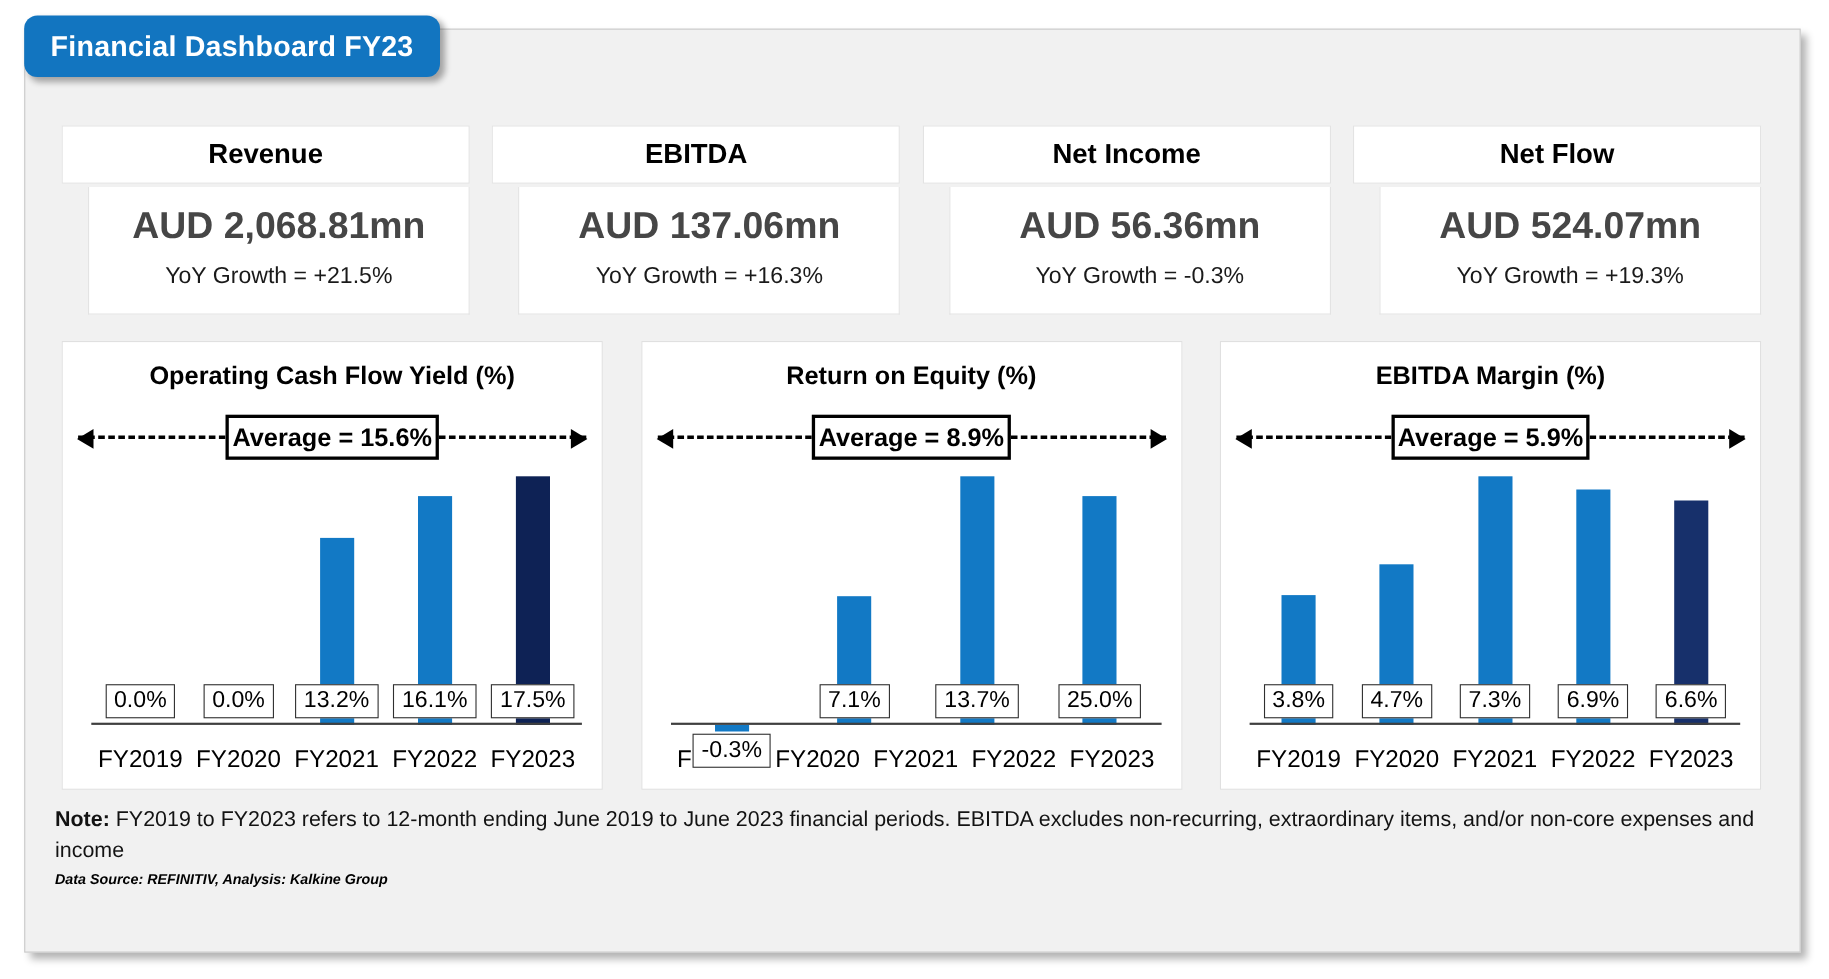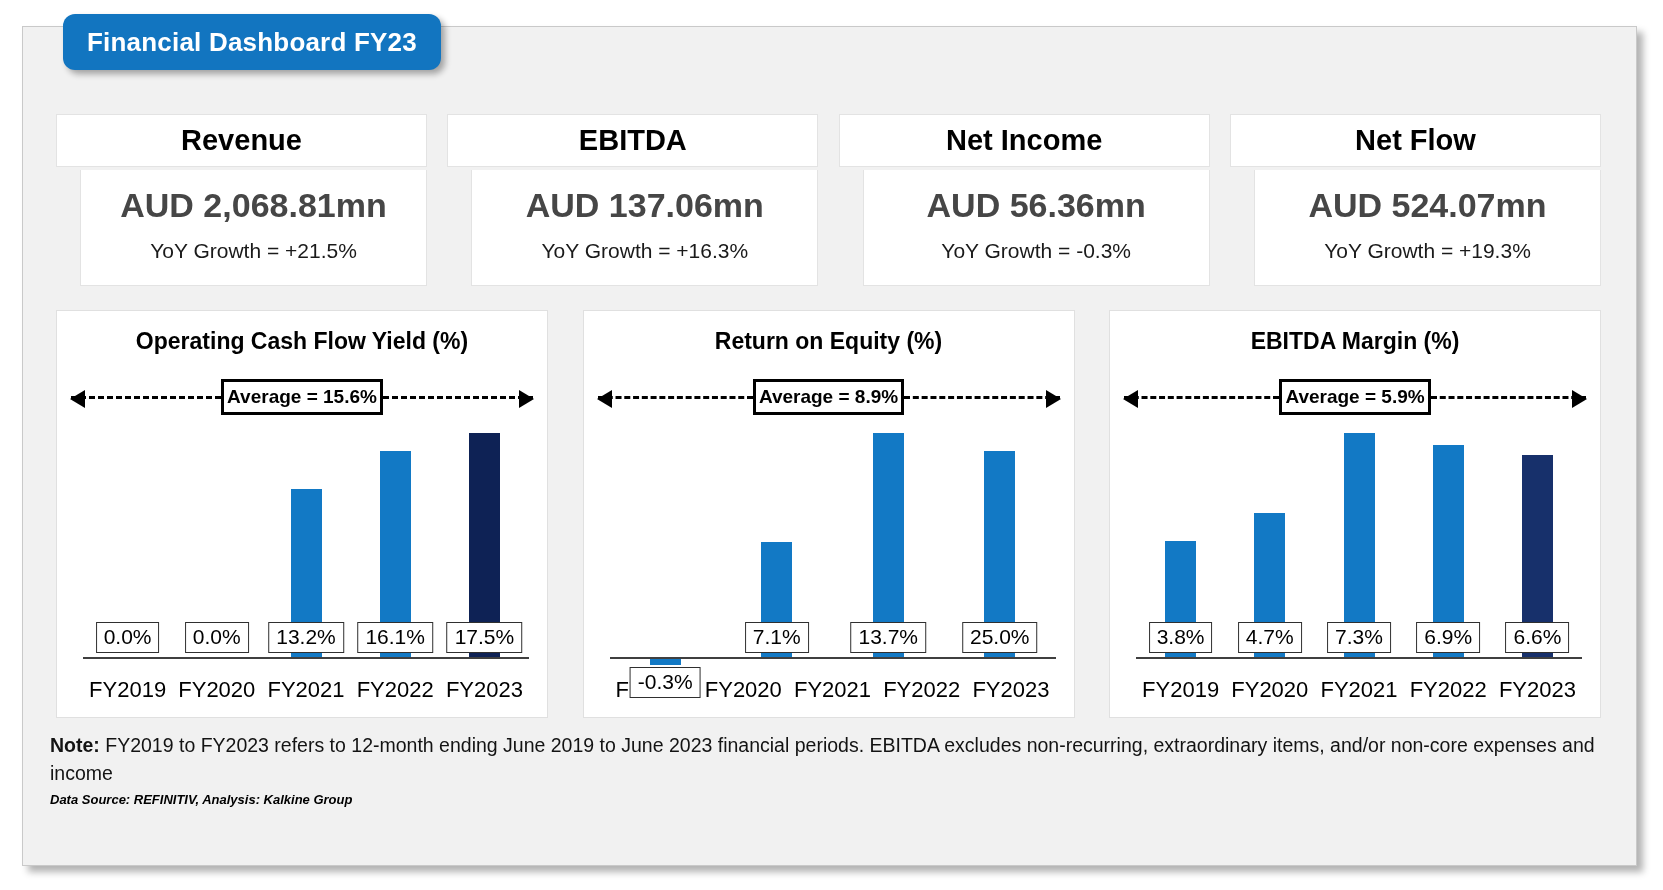--- a/index.html
+++ b/index.html
@@ -26,21 +26,20 @@
   .title-tab {
     position: absolute;
     left: 22px; top: 14px;
     height: 56px;
     padding: 0 24px;
     display: flex; align-items: center;
     background: #1275c0;
     border-radius: 12px;
     box-shadow: 4px 4px 6px rgba(0,0,0,0.33);
     z-index: 5;
-    margin-left: 41px;
   }
   .title-tab span {
     color: #ffffff;
     font-size: 26px;
     font-weight: bold;
     letter-spacing: .2px;
     white-space: nowrap;
   }
 
   
@@ -55,21 +54,21 @@
     width: 371px;
     display: flex; flex-direction: column;
   }
   .kpi-head {
     height: 53px;
     background: #ffffff;
     border: 1px solid #e3e3e3;
     display: flex; align-items: center; justify-content: center;
   }
   .kpi-head span {
-    font-size: 29px; font-weight: bold; color: #000000;
+    font-size: 25px; font-weight: bold; color: #000000;
     white-space: nowrap;
   }
   .kpi-body {
     flex: 1;
     background: #ffffff;
     border: 1px solid #e3e3e3;
     border-top: none;
     margin-top: 3px;
     display: flex; flex-direction: column;
     align-items: center; justify-content: center;
@@ -120,21 +119,21 @@
     width: 0; height: 0;
     border-top: 9px solid transparent;
     border-bottom: 9px solid transparent;
   }
   .arrow-l { left: -1px; border-right: 15px solid #000; }
   .arrow-r { right: -1px; border-left: 15px solid #000; }
   .avg-box {
     background: #ffffff;
     border: 3px solid #000000;
     padding: 4px 3px;
-    font-size: 19px; font-weight: bold; color: #000;
+    font-size: 23px; font-weight: bold; color: #000;
     white-space: nowrap;
     z-index: 2;
   }
 
   
   .plot {
     position: absolute;
     left: 26px; right: 18px;
     top: 110px;
     height: 238px;

